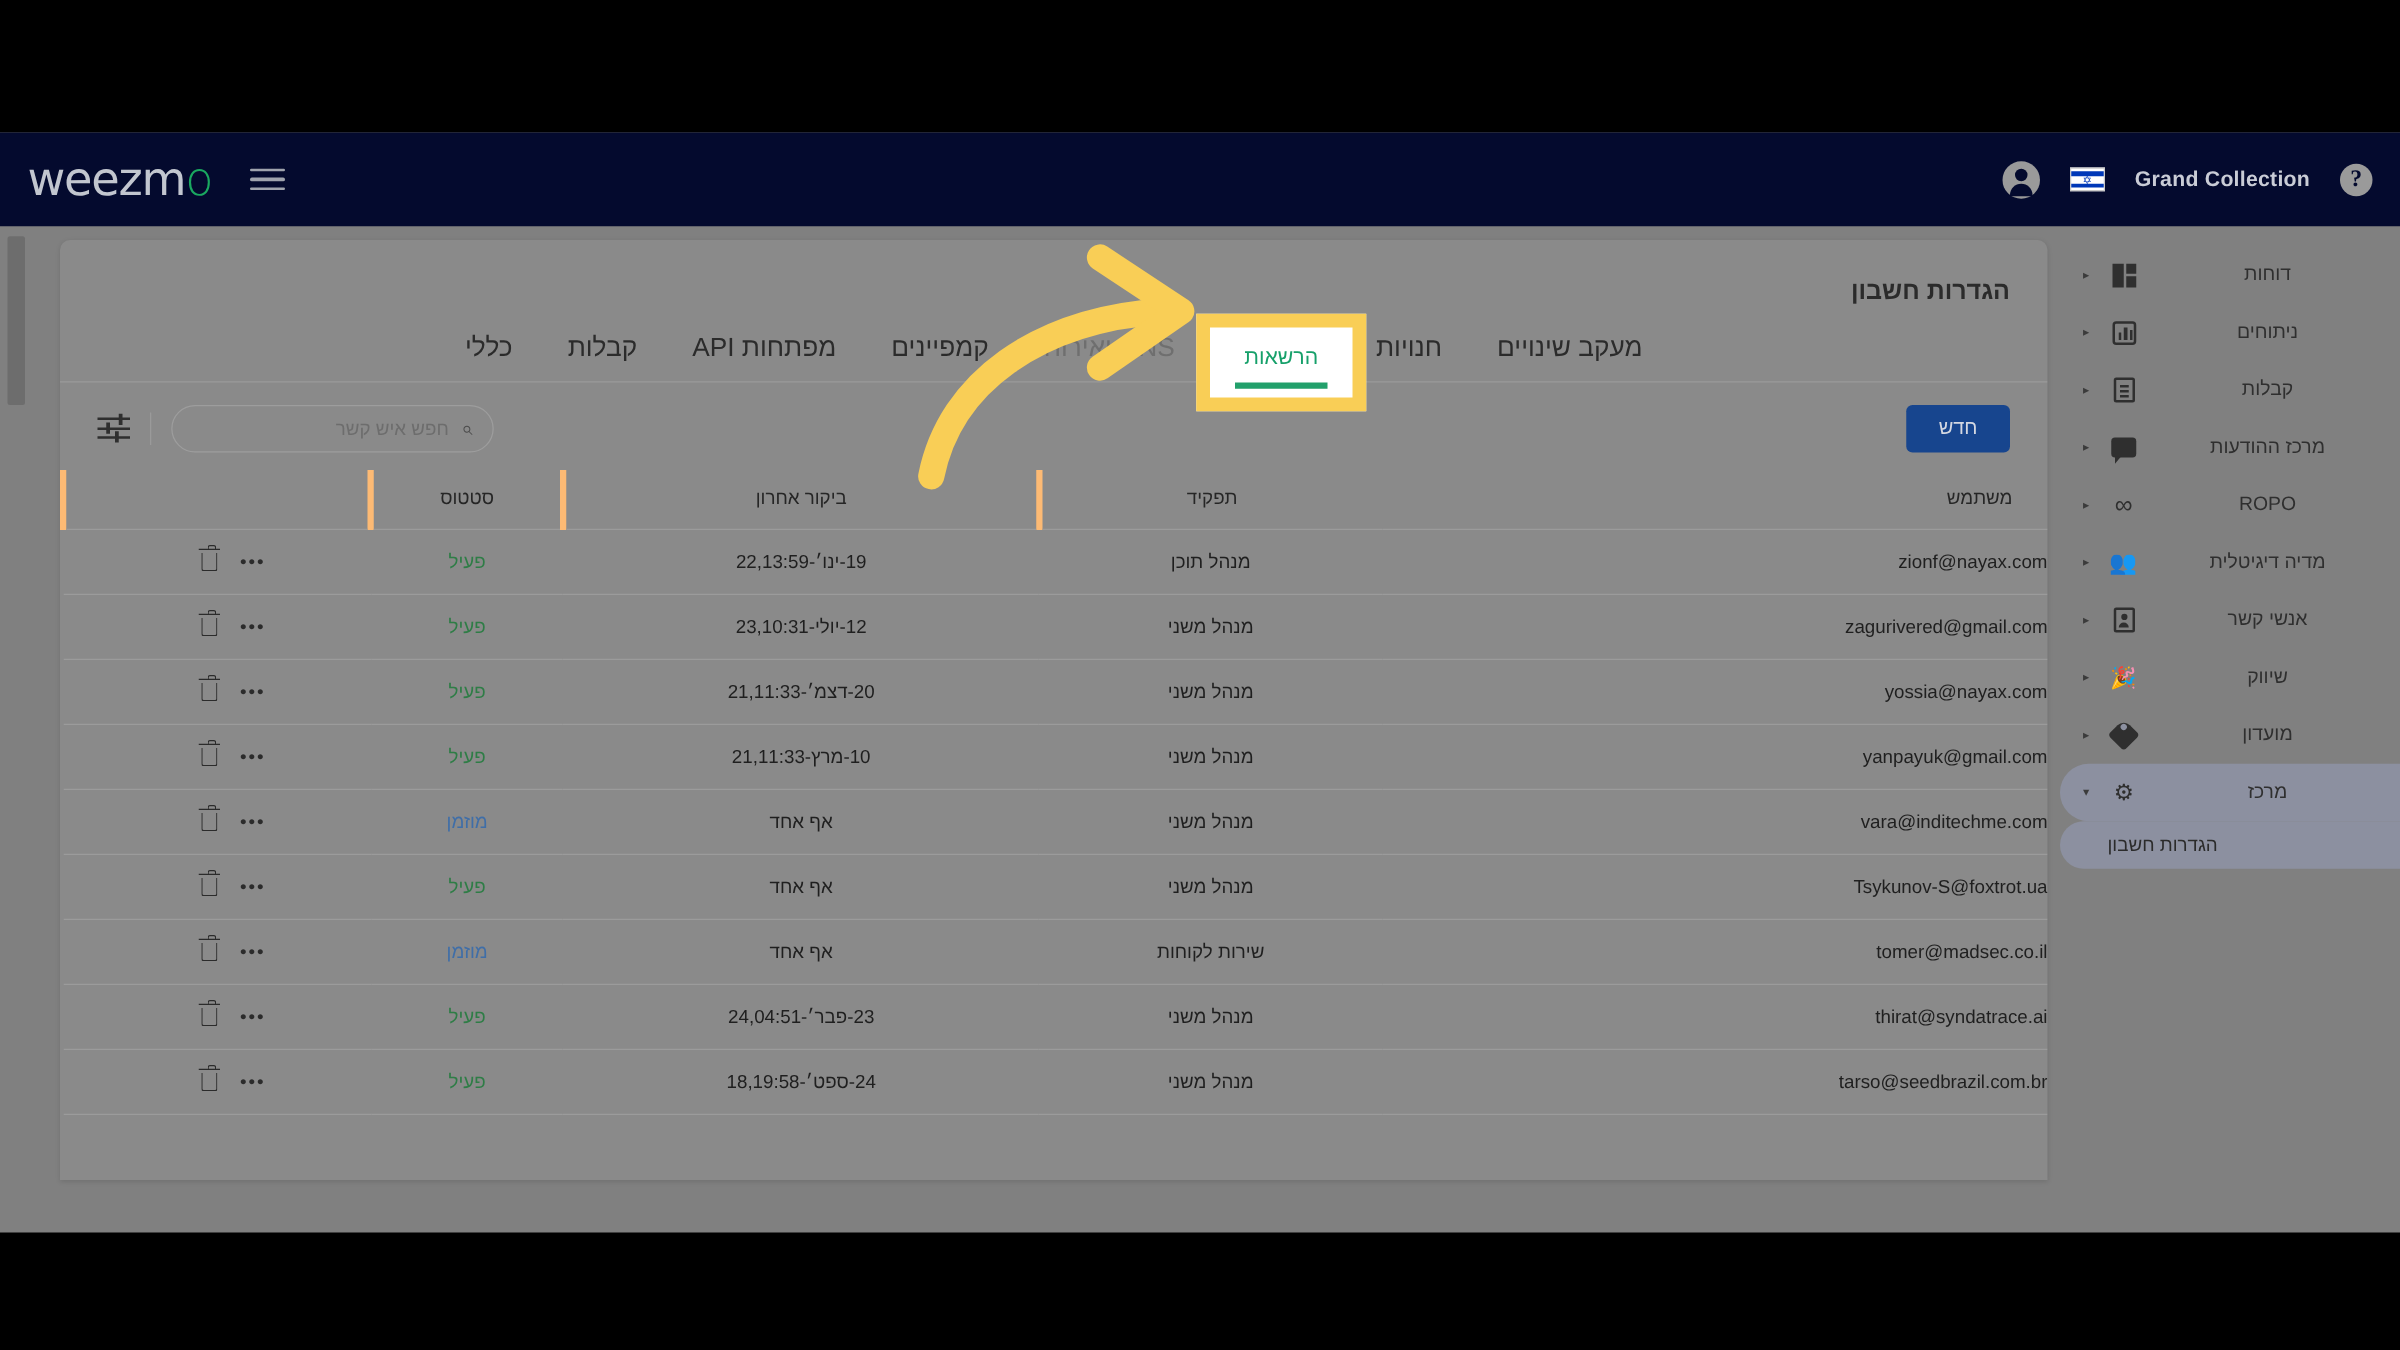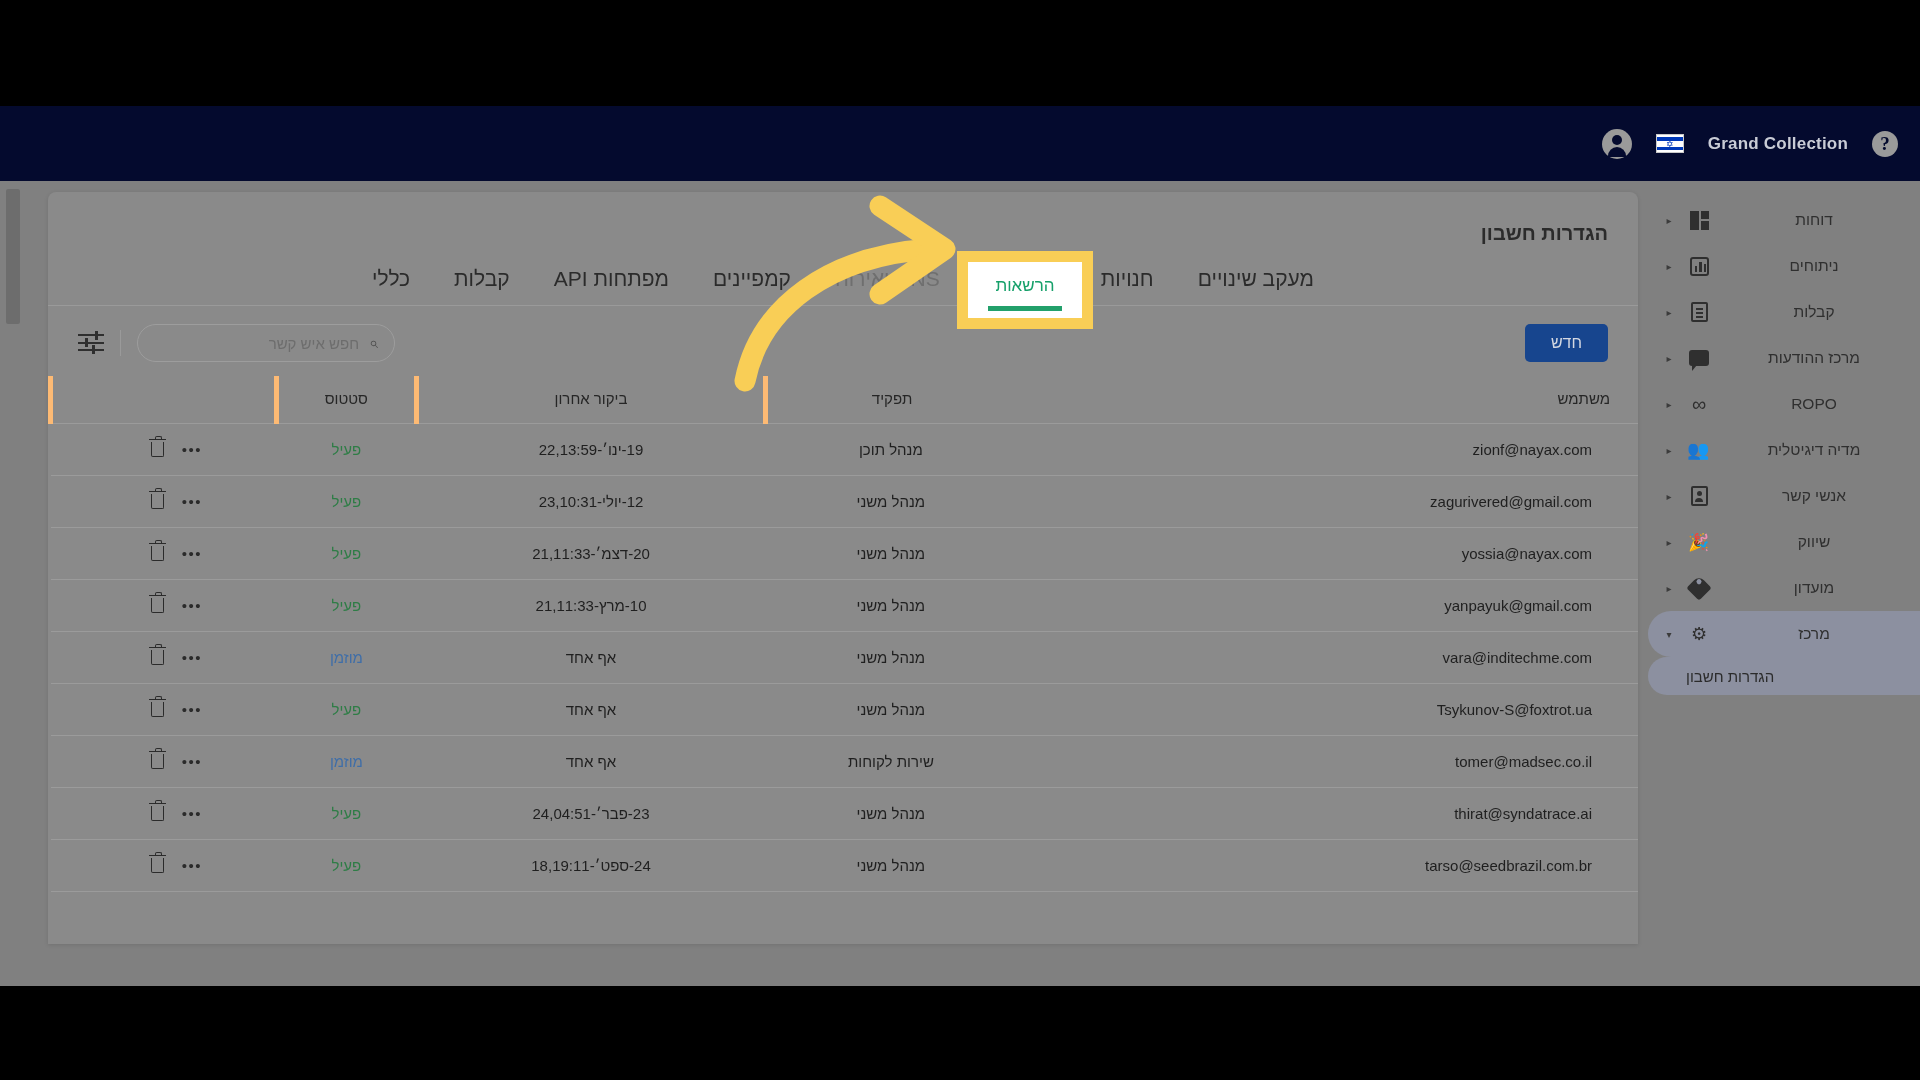--- a/index.html
+++ b/index.html
@@ -148,21 +148,21 @@
   #table thead th {
     font-weight: normal; font-size: 15px; color: #262626; padding: 14px 0 16px 0;
     border-bottom: 1px solid #9b9b9b; text-align: center; white-space: nowrap;
   }
   #table thead th.col-user { text-align: right; padding-right: 28px; }
   #table thead th.sep { border-left: 5px solid #fdba74; }
   #table tbody td {
     font-size: 15px; color: #1f1f1f; padding: 17px 0; text-align: center;
     border-bottom: 1px solid #9b9b9b; white-space: nowrap;
   }
-  #table tbody td.col-user { text-align: right; padding-right: 46px; direction: ltr; text-align: right; }
+  #table tbody td.col-user { text-align: right; direction: ltr; text-align: right; }
   .st-active { color: #2e7d46; }
   .st-invited { color: #3f6ea8; }
   .row-actions { display: flex; flex-direction: row; align-items: center; gap: 18px; justify-content: center; padding-left: 26px; }
   .dots { letter-spacing: 1.5px; color: #2b2b2b; font-size: 15px; cursor: pointer; }
   .trash { width: 13px; height: 15px; border: 1.6px solid #2b2b2b; border-top: none; border-radius: 0 0 2px 2px; position: relative; cursor: pointer; }
   .trash::before { content:""; position:absolute; left:-3px; right:-3px; top:-3.5px; height:1.6px; background:#2b2b2b; }
   .trash::after { content:""; position:absolute; left:3.5px; top:-6px; width:5px; height:3px; border:1.6px solid #2b2b2b; border-bottom:none; border-radius:2px 2px 0 0; }
 
   
   #scrollbar-track { position: absolute; left: 6px; top: 181px; width: 14px; height: 805px; background: transparent; }
@@ -192,20 +192,31 @@
         </span>
       <span class="tb-icon">
         <span class="flag-ic">
             <span class="stripe s-top"></span>
             <span class="stripe s-bot"></span>
             <span class="star">✡</span>
           </span>
       </span>
       <span id="brand-name">Grand Collection</span>
       <span class="help-ic">?</span>
+    </div>
+    <div id="topbar-right">
+      <div id="hamburger">
+          <span></span>
+          <span></span>
+          <span></span>
+        </div>
+      <div id="logo">
+          <span>weezm</span>
+          <span class="o-green">o</span>
+        </div>
     </div>
   </div>
 
   <div id="scrollbar-track">
     <div id="scrollbar-thumb"></div>
   </div>
 
   <nav id="sidebar">
     <div class="side-item">
       <span class="s-label">דוחות</span>
@@ -420,21 +431,21 @@
             <td>
               <div class="row-actions">
                 <span class="dots">•••</span>
                 <span class="trash"></span>
               </div>
             </td>
           </tr>
           <tr>
             <td class="col-user">tarso@seedbrazil.com.br</td>
             <td>מנהל משני</td>
-            <td>24-ספט׳-18,19:11</td>
+            <td>24-ספט׳-18,19:58</td>
             <td><span class="st-active">פעיל</span></td>
             <td>
               <div class="row-actions">
                 <span class="dots">•••</span>
                 <span class="trash"></span>
               </div>
             </td>
           </tr>
         </tbody>
     </table>

